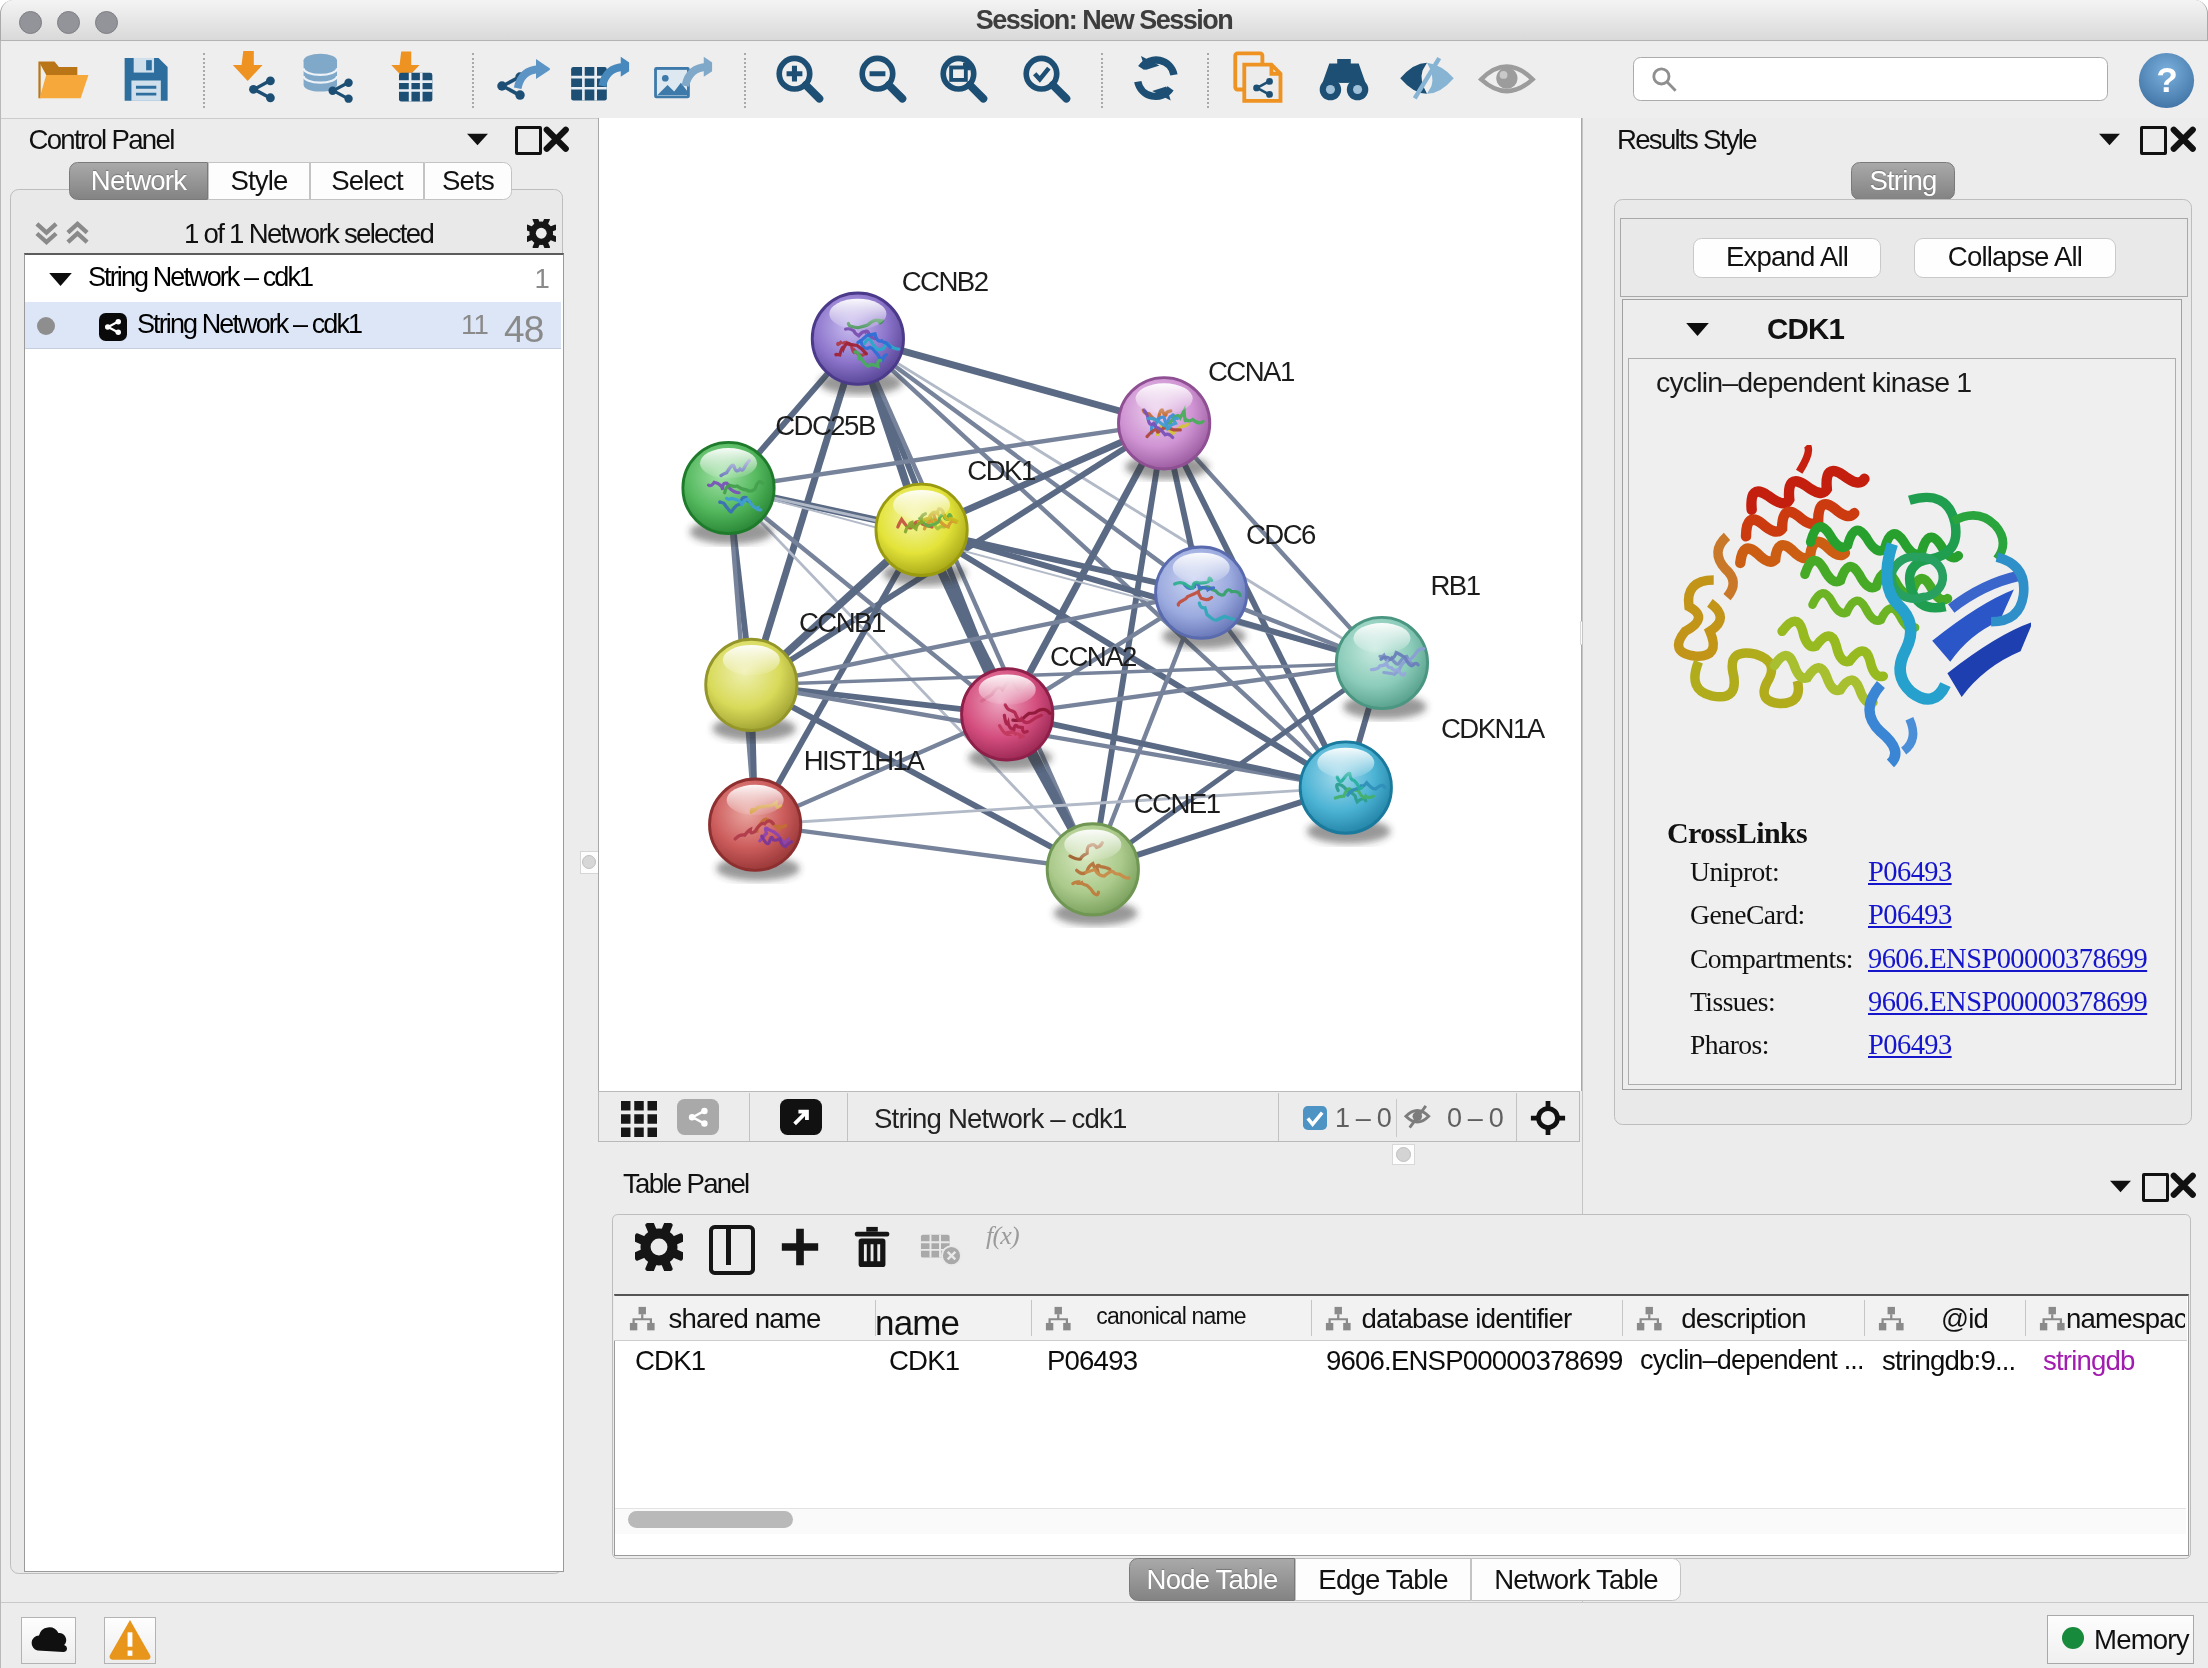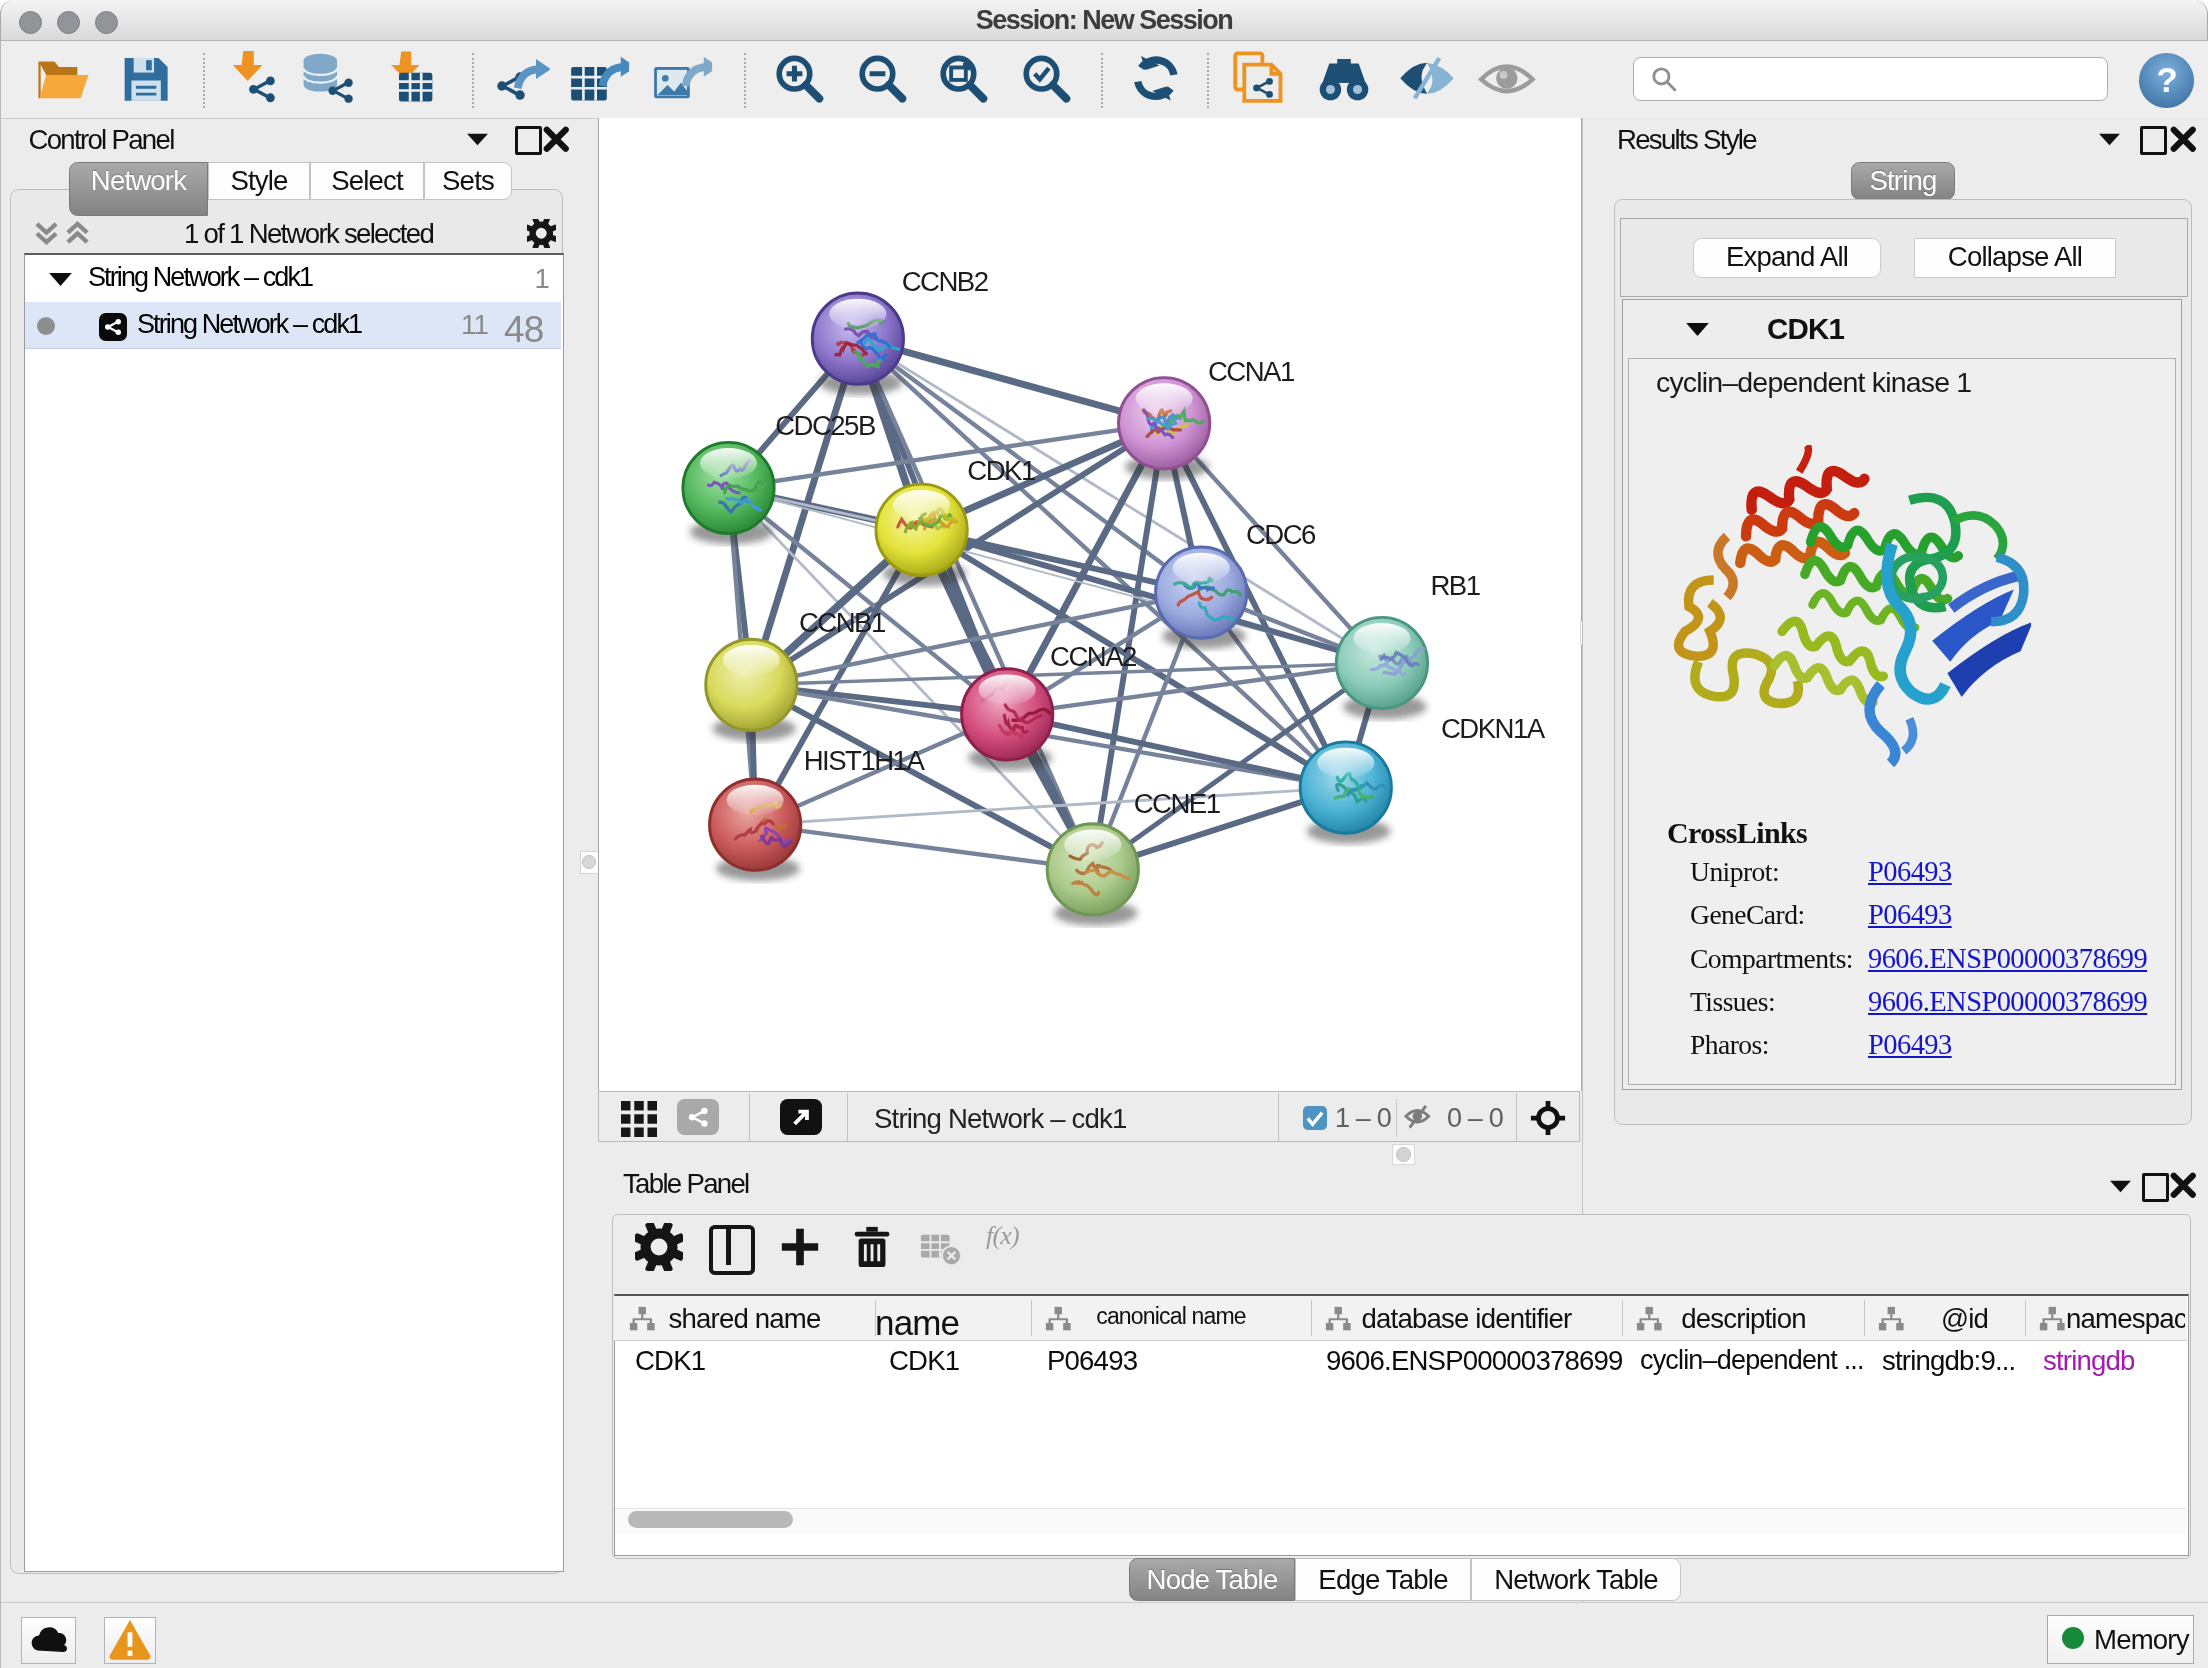--- a/index.html
+++ b/index.html
@@ -153,21 +153,21 @@
   </div>
 <div style="position:absolute;left:28.5px;top:124px;font-size:27.6px;letter-spacing:-1.7px;color:#111;">Control Panel</div>
 <svg width="25" height="19" viewBox="0 0 26 20" style="position:absolute;left:465px;top:129px;">
     <path d="M2 5 h22 l-11 12 z" fill="#111"></path>
   </svg>
 <div style="position:absolute;left:515px;top:126px;width:21px;height:23px;border:3.3px solid #111;border-radius:1.9px;"></div>
 <svg width="28.5" height="28.5" viewBox="0 0 30 30" style="position:absolute;left:542px;top:125px;">
     <path d="M5 5 L25 25 M25 5 L5 25" stroke="#111" stroke-width="6.5" stroke-linecap="round"></path>
   </svg>
 <div style="position:absolute;left:9.5px;top:189px;width:551px;height:1383px;background:#e9e9e9;border:1px solid #bdbdbd;border-radius:8.6px;"></div>
-<div style="position:absolute;left:69px;top:162px;width:139px;height:54px;box-sizing:border-box;background:linear-gradient(#a9a9a9,#838383);color:#fff;border:1px solid #7a7a7a;border-top-left-radius:8.6px;border-bottom-left-radius:8.6px;font-size:27.6px;line-height:36px;text-align:center;text-shadow:0 -1px 1px rgba(0,0,0,0.25);">Network</div>
+<div style="position:absolute;left:69px;top:162px;width:139px;height:38px;box-sizing:border-box;background:linear-gradient(#a9a9a9,#838383);color:#fff;border:1px solid #7a7a7a;border-top-left-radius:8.6px;border-bottom-left-radius:8.6px;font-size:27.6px;line-height:36px;text-align:center;text-shadow:0 -1px 1px rgba(0,0,0,0.25);">Network</div>
 <div style="position:absolute;left:208px;top:162px;width:102px;height:38px;box-sizing:border-box;background:#fdfdfd;color:#111;border:1px solid #c3c3c3;font-size:27.6px;line-height:36px;text-align:center;">Style</div>
 <div style="position:absolute;left:310px;top:162px;width:114px;height:38px;box-sizing:border-box;background:#fdfdfd;color:#111;border:1px solid #c3c3c3;font-size:27.6px;line-height:36px;text-align:center;">Select</div>
 <div style="position:absolute;left:424px;top:162px;width:88px;height:38px;box-sizing:border-box;background:#fdfdfd;color:#111;border:1px solid #c3c3c3;border-top-right-radius:8.6px;border-bottom-right-radius:8.6px;font-size:27.6px;line-height:36px;text-align:center;">Sets</div>
 <svg width="25" height="27" viewBox="0 0 26 28" style="position:absolute;left:34px;top:220px;">
     <path d="M3 4 l10 9 10-9 M3 14 l10 9 10-9" stroke="#8a8a8a" stroke-width="4.5" fill="none"></path>
   </svg>
 <svg width="25" height="27" viewBox="0 0 26 28" style="position:absolute;left:65px;top:220px;">
     <path d="M3 13 l10 -9 10 9 M3 23 l10 -9 10 9" stroke="#8a8a8a" stroke-width="4.5" fill="none"></path>
   </svg>
 <div style="position:absolute;left:128px;top:218px;width:361px;text-align:center;font-size:27.6px;letter-spacing:-1.7px;color:#111;">1 of 1 Network selected</div>
@@ -495,21 +495,21 @@
     <path d="M2 5 h22 l-11 12 z" fill="#111"></path>
   </svg>
 <div style="position:absolute;left:2140px;top:126px;width:21px;height:23px;border:3.3px solid #111;border-radius:1.9px;"></div>
 <svg width="28.5" height="28.5" viewBox="0 0 30 30" style="position:absolute;left:2169px;top:125px;">
     <path d="M5 5 L25 25 M25 5 L5 25" stroke="#111" stroke-width="6.5" stroke-linecap="round"></path>
   </svg>
 <div style="position:absolute;left:1851px;top:162px;width:104px;height:38px;box-sizing:border-box;background:linear-gradient(#a9a9a9,#838383);color:#fff;border:1px solid #7a7a7a;border-top-left-radius:8.6px;border-bottom-left-radius:8.6px;border-top-right-radius:8.6px;border-bottom-right-radius:8.6px;font-size:27.6px;line-height:36px;text-align:center;text-shadow:0 -1px 1px rgba(0,0,0,0.25);">String</div>
 <div style="position:absolute;left:1614px;top:199px;width:576px;height:924px;background:#e9e9e9;border:1px solid #bdbdbd;border-radius:8.6px;"></div>
 <div style="position:absolute;left:1620px;top:218px;width:566px;height:77px;border:1px solid #a8a8a8;background:#e9e9e9;"></div>
 <div style="position:absolute;left:1693px;top:238px;width:186px;height:38px;background:#fefefe;border:1px solid #c9c9c9;border-radius:8.6px;font-size:27.6px;line-height:36px;text-align:center;color:#111;">Expand All</div>
-<div style="position:absolute;left:1914px;top:238px;width:200px;height:38px;background:#fefefe;border:1px solid #c9c9c9;border-radius:1px;font-size:27.6px;line-height:36px;text-align:center;color:#111;">Collapse All</div>
+<div style="position:absolute;left:1914px;top:238px;width:200px;height:38px;background:#fefefe;border:1px solid #c9c9c9;border-radius:9px;font-size:27.6px;line-height:36px;text-align:center;color:#111;">Collapse All</div>
 <div style="position:absolute;left:1622px;top:299px;width:558px;height:789px;border:1px solid #a0a0a0;background:#ededed;"></div>
 <svg width="25" height="17" viewBox="0 0 26 18" style="position:absolute;left:1685px;top:321px;">
     <path d="M1 2 h24 l-12 14 z" fill="#0d0d0d"></path>
   </svg>
 <div style="position:absolute;left:1767px;top:312px;font-size:29.5px;font-weight:bold;color:#111;">CDK1</div>
 <div style="position:absolute;left:1628px;top:358px;width:546px;height:725px;border:1px solid #adadad;background:#efefef;"></div>
 <div style="position:absolute;left:1656px;top:366px;font-size:28.5px;color:#1a1a1a;">cyclin–dependent kinase 1</div>
 <svg width="361" height="328" viewBox="0 0 380 345" style="position:absolute;left:1670px;top:445px;">
     <path d="M136 28 q14 -22 8 -28" fill="none" stroke="#c82010" stroke-width="8"></path>
     <path d="M 86 68 q 11 -26 22 -5 q 9 20 18 14 q 11 -26 22 -5 q 9 20 18 14 q 11 -26 22 -5 q 9 20 18 14" fill="none" stroke="#c41e0e" stroke-width="11" stroke-linecap="round" transform="rotate(-28 86 68)"></path>

